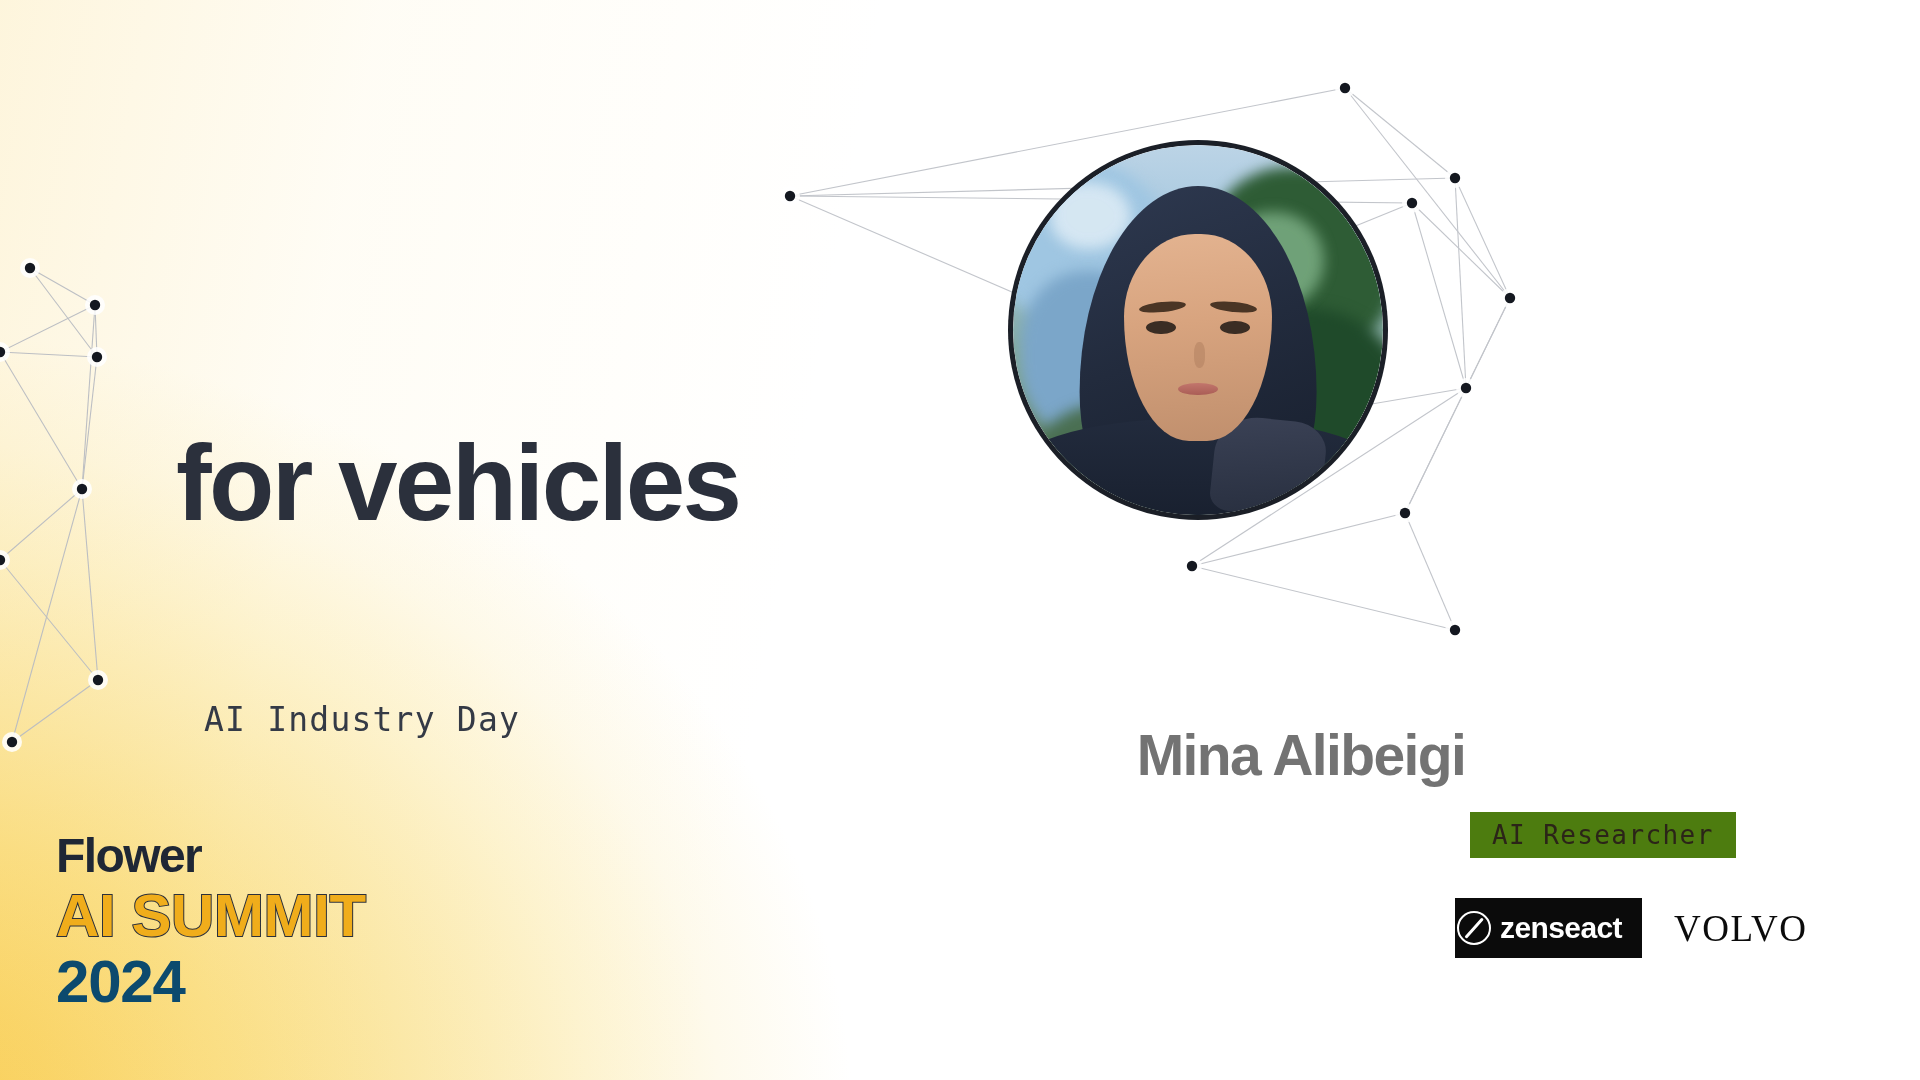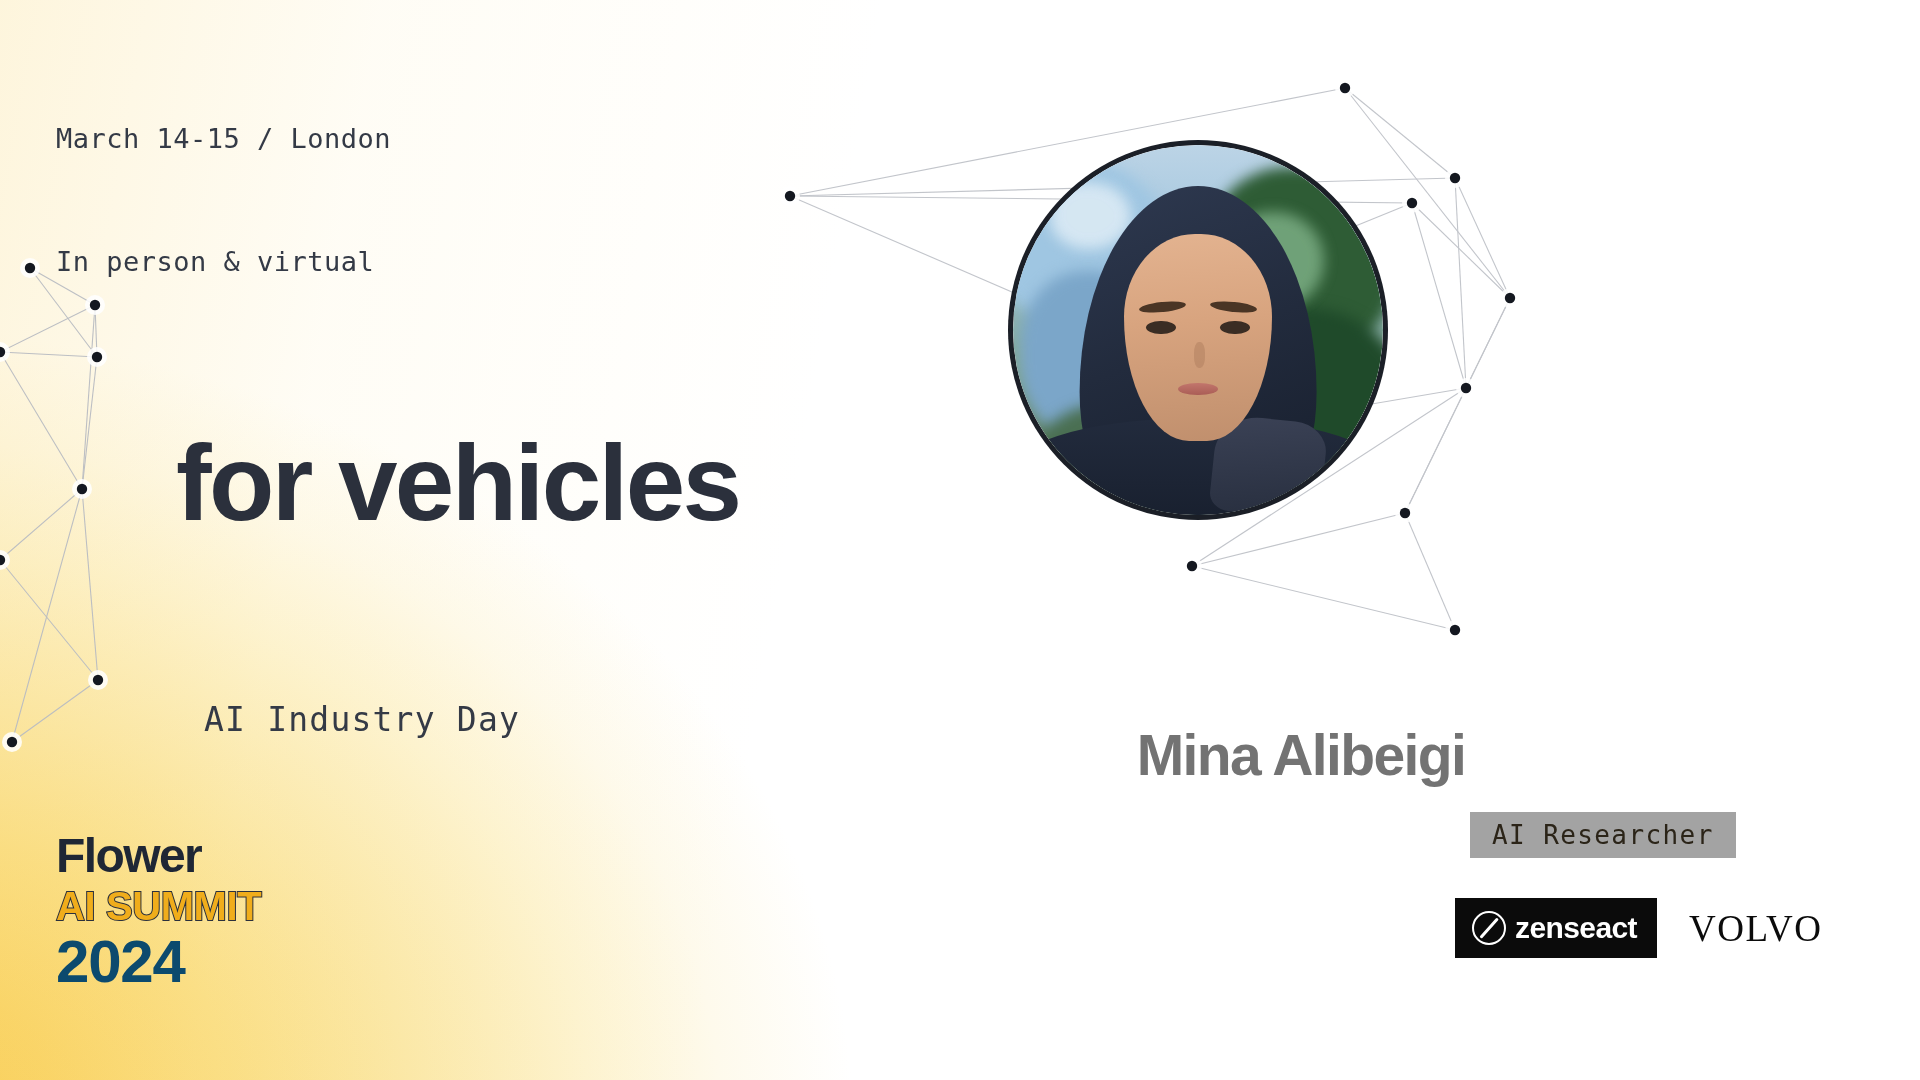--- a/index.html
+++ b/index.html
@@ -94,21 +94,21 @@
     line-height: 1.0;
   }
   .logo .brand {
     font-size: 48px;
     font-weight: 700;
     letter-spacing: -1.6px;
     color: #1f2735;
     display: block;
   }
   .logo .summit {
-    font-size: 40px;
+    font-size: 60px;
     font-weight: 700;
     letter-spacing: -0.4px;
     color: #f0ad1b;
     display: block;
     margin-top: 6px;
     -webkit-text-stroke: 2px #2b303c;
     paint-order: stroke fill;
   }
   .logo .year {
     font-size: 60px;
@@ -250,21 +250,21 @@
   }
   .role-badge {
     position: absolute;
     left: 1470px;
     top: 812px;
     height: 46px;
     padding: 0 22px;
     display: flex;
     align-items: center;
     justify-content: center;
-    background: #a3a3a3;
+    background: #4d7c0f;
     font-family: "DejaVu Sans Mono", "Liberation Mono", monospace;
     font-size: 26px;
     letter-spacing: 1.4px;
     color: #2b2418;
     white-space: nowrap;
   }
 
   
   .logos-row {
     position: absolute;
@@ -273,21 +273,21 @@
     display: flex;
     align-items: center;
     gap: 26px;
   }
   .zenseact {
     display: flex;
     align-items: center;
     gap: 9px;
     background: #0b0b0b;
     color: #ffffff;
-    padding: 13px 20px 13px 17px;
+    padding: 13px 20px 13px 2px;
   }
   .zen-mark {
     width: 30px;
     height: 30px;
     border: 2.6px solid #ffffff;
     border-radius: 50%;
     position: relative;
     flex: none;
   }
   .zen-mark::after {
@@ -400,24 +400,20 @@
         <circle cx="1218" cy="430" r="5.2" fill="#141820"></circle>
         <circle cx="1100" cy="330" r="10" fill="#ffffff" opacity="0.85"></circle>
         <circle cx="1100" cy="330" r="5.2" fill="#141820"></circle>
         <circle cx="1192" cy="566" r="10" fill="#ffffff" opacity="0.85"></circle>
         <circle cx="1192" cy="566" r="5.2" fill="#141820"></circle>
         <circle cx="1455" cy="630" r="10" fill="#ffffff" opacity="0.85"></circle>
         <circle cx="1455" cy="630" r="5.2" fill="#141820"></circle>
       </g>
   </svg>
 
-  <div class="event-info">
-    <div>March 14-15 / London</div>
-    <div>In person &amp; virtual</div>
-  </div>
 
   <h1 class="headline">
     <span class="l2">for vehicles</span>
   </h1>
 
   <div class="track">AI Industry Day</div>
 
   <div class="logo">
     <span class="brand">Flower</span>
     <span class="summit">AI SUMMIT</span>

